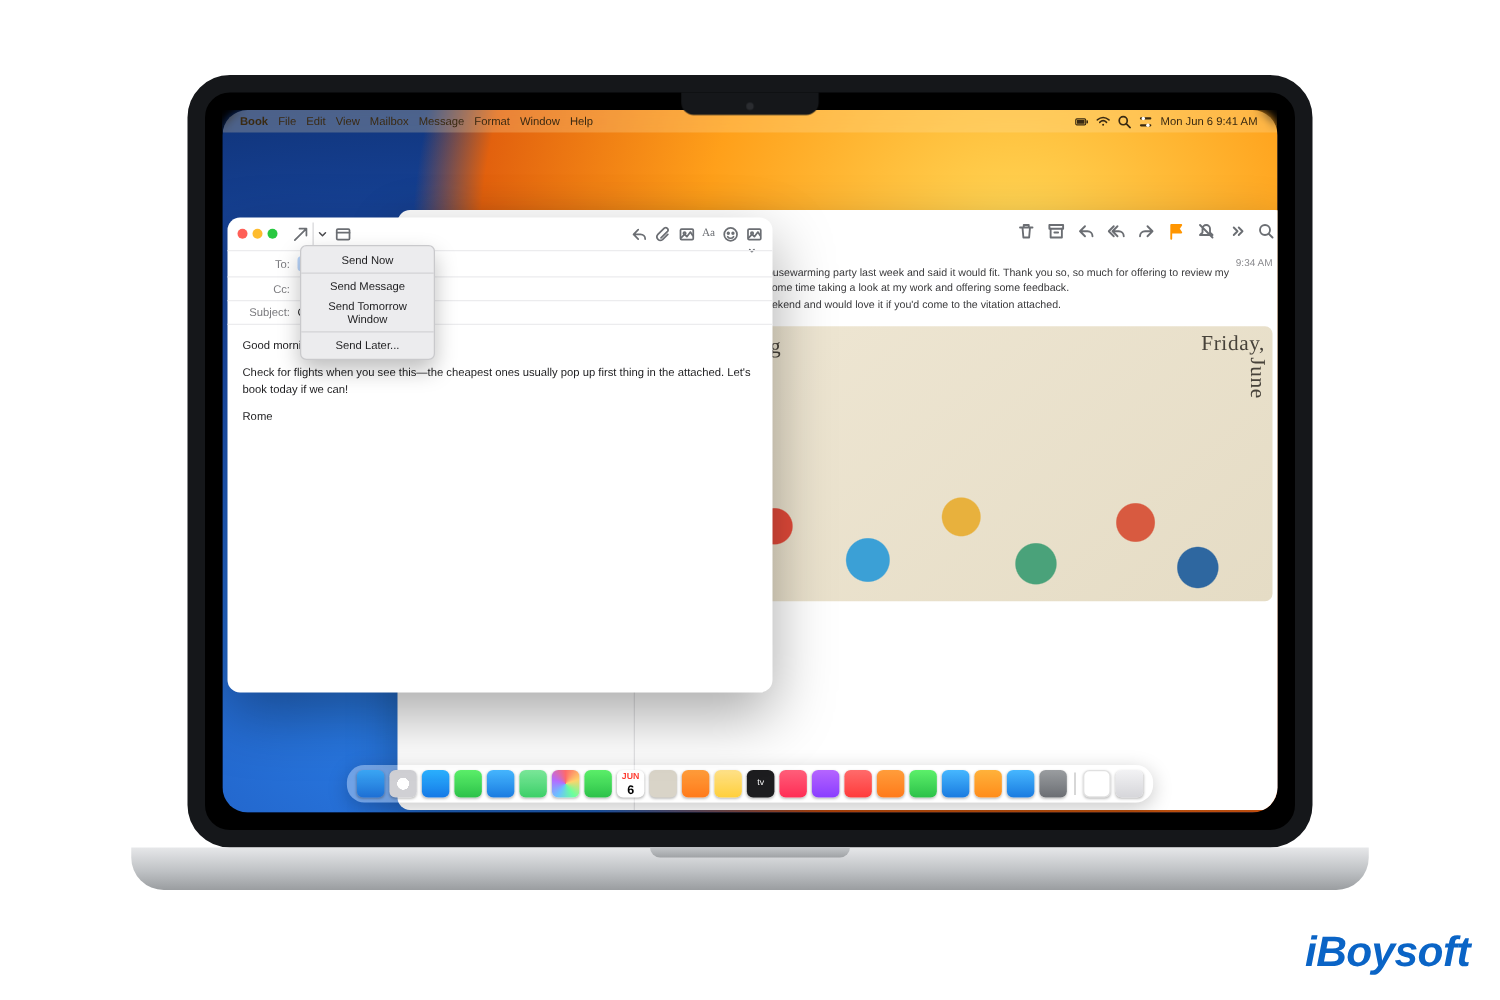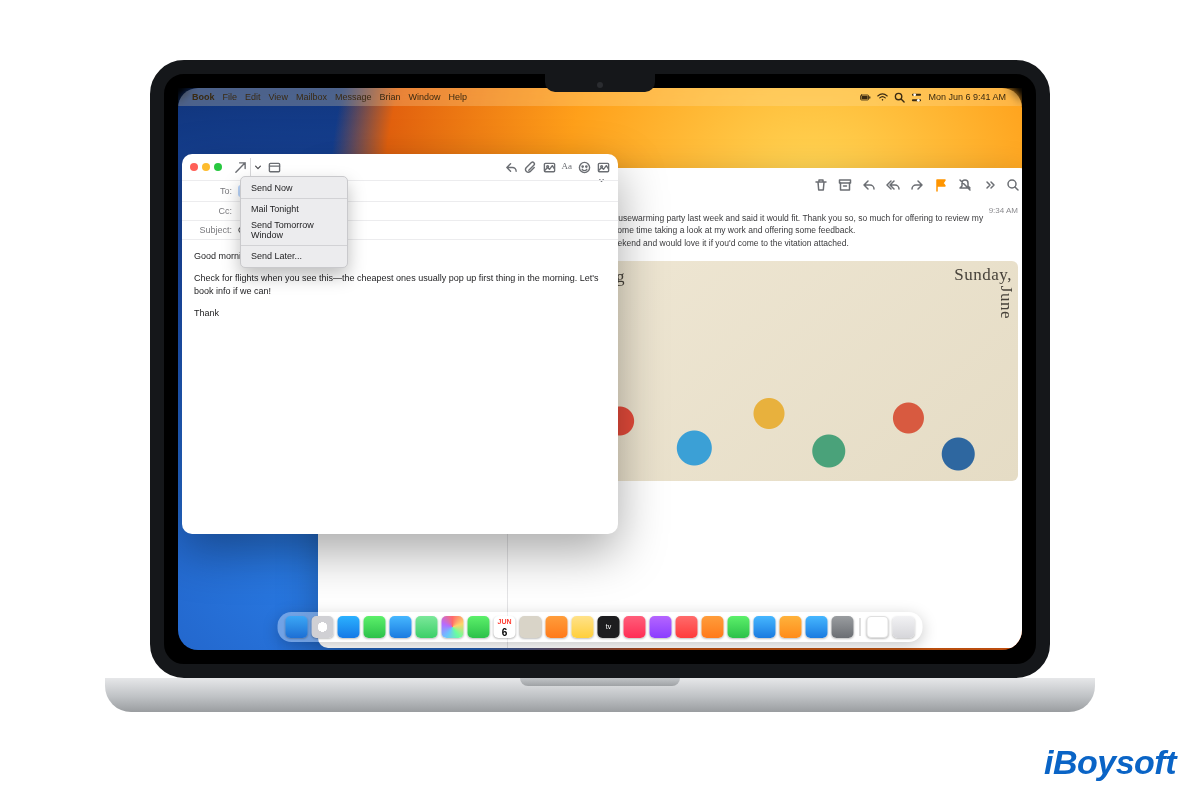--- a/index.html
+++ b/index.html
@@ -130,21 +130,21 @@
     radial-gradient(circle at 50% 55%, #e8b13d 0 15px, transparent 16px),
     radial-gradient(circle at 62% 80%, #4aa27a 0 16px, transparent 17px),
     radial-gradient(circle at 78% 58%, #d85a40 0 15px, transparent 16px),
     radial-gradient(circle at 88% 82%, #2e67a0 0 16px, transparent 17px),
     radial-gradient(circle at 10% 88%, #e7c06a 0 14px, transparent 15px);
 }
 
 
 .compose {
   position:absolute;
-  left:4px; top:66px;
+  left:4px; top:86px;
   width:436px; height:380px;
   background:#fff;
   border-radius:10px;
   box-shadow:0 18px 48px rgba(0,0,0,.34);
   z-index:30;
   display:flex; flex-direction:column;
   font-size:9px; color:#4a4a4e;
 }
 .compose-tb {
   height:26px;
@@ -172,21 +172,21 @@
   top:22px; left:58px;
   width:108px;
   background:#ececee;
   border:1px solid #c9c9cc;
   border-radius:5px;
   box-shadow:0 8px 18px rgba(0,0,0,.26);
   z-index:60;
   padding:3px 0;
   font-size:9px; color:#1d1d1f;
 }
-.dropdown .opt { padding:3px 10px; cursor:default; }
+.dropdown .opt { padding:3px 10px; cursor:default;text-align:center; }
 .dropdown .sep { height:1px; background:#d2d2d5; margin:2px 0; }
 
 .header-fields { border-top:1px solid #ececee; }
 .field {
   display:flex; align-items:center;
   padding:4px 10px;
   border-bottom:1px solid #ececee;
   font-size:9px;
 }
 .field .label { width:40px; color:#7a7a7e; text-align:right; margin-right:6px; }
@@ -239,21 +239,21 @@
     <div class="screen">
 
       <div class="menubar">
         <span class="apple"></span>
         <span class="item app">Book</span>
         <span class="item">File</span>
         <span class="item">Edit</span>
         <span class="item">View</span>
         <span class="item">Mailbox</span>
         <span class="item">Message</span>
-        <span class="item">Brian</span>
+        <span class="item">Format</span>
         <span class="item">Window</span>
         <span class="item">Help</span>
         <span class="spacer"></span>
         <div class="status-right">
           <span class="s-icon">
               <svg viewBox="0 0 18 10">
                 <rect x="1" y="1" width="13" height="8" rx="1.5"></rect>
                 <rect x="2.5" y="2.5" width="10" height="5" fill="currentColor" stroke="none"></rect>
                 <rect x="15" y="3" width="2" height="4" rx="1" fill="currentColor" stroke="none"></rect>
               </svg>
@@ -332,21 +332,21 @@
               <div class="subj">Book cover?</div>
               <div class="prev">Hi Nick, so good to see you last week! If you're seriously interesting in doing the cover for my book,...</div>
             </div>
           </div>
           <div class="conv">
             <div class="time">9:34 AM</div>
             <p class="body">your contact info at her housewarming party last week and said it would fit. Thank you so, so much for offering to review my portfolio! It means so nd some time taking a look at my work and offering some feedback.</p>
             <p class="body">ow that's opening next weekend and would love it if you'd come to the vitation attached.</p>
             <div class="attach">
               <span class="arc arc1">cs &amp; Painting</span>
-              <span class="arc arc2">Sunday,</span>
+              <span class="arc arc2">Friday,</span>
               <span class="arc arc3">June</span>
               <div class="letters"></div>
             </div>
           </div>
         </div>
       </div>
 
       <div class="compose">
         <div class="compose-tb">
           <div class="traffic">
@@ -394,43 +394,43 @@
                 <circle cx="5" cy="6" r="1"></circle>
                 <path d="M2 10l3-3 2 2 3-4 2 3"></path>
               </svg><svg viewBox="0 0 8 8" style="width:7px;height:7px;margin-left:1px">
                 <path d="M2 3l2 2 2-2"></path>
               </svg></span>
         </div>
 
         <div class="dropdown">
           <div class="opt">Send Now</div>
           <div class="sep"></div>
-          <div class="opt">Mail Tonight</div>
+          <div class="opt">Send Message</div>
           <div class="opt">Send Tomorrow Window</div>
           <div class="sep"></div>
           <div class="opt">Send Later...</div>
         </div>
 
         <div class="header-fields">
           <div class="field">
             <span class="label">To:</span>
             <span class="value chip">Greg Scheer</span>
           </div>
           <div class="field">
             <span class="label">Cc:</span>
           </div>
           <div class="field">
             <span class="label">Subject:</span>
             <span class="value">Cheap flig</span>
           </div>
         </div>
         <div class="compose-body">
           <p>Good morning, Greg!</p>
-          <p>Check for flights when you see this—the cheapest ones usually pop up first thing in the morning. Let's book info if we can!</p>
-          <p>Thank</p>
+          <p>Check for flights when you see this—the cheapest ones usually pop up first thing in the attached. Let's book today if we can!</p>
+          <p>Rome</p>
         </div>
       </div>
 
       <div class="dock">
         <div class="app-icon" style="background:linear-gradient(180deg,#3ba7f5,#1d6fd4)"></div>
         <div class="app-icon" style="background:radial-gradient(circle,#fff 30%,#d0d0d4 31%),linear-gradient(#e8e8ea,#cfcfd3)"></div>
         <div class="app-icon" style="background:linear-gradient(180deg,#2bb1ff,#1579e6)"></div>
         <div class="app-icon" style="background:linear-gradient(180deg,#5cf06a,#2cc149)"></div>
         <div class="app-icon" style="background:linear-gradient(180deg,#46b7ff,#1a7be0)"></div>
         <div class="app-icon" style="background:linear-gradient(180deg,#7be89a,#3ccf68)"></div>

